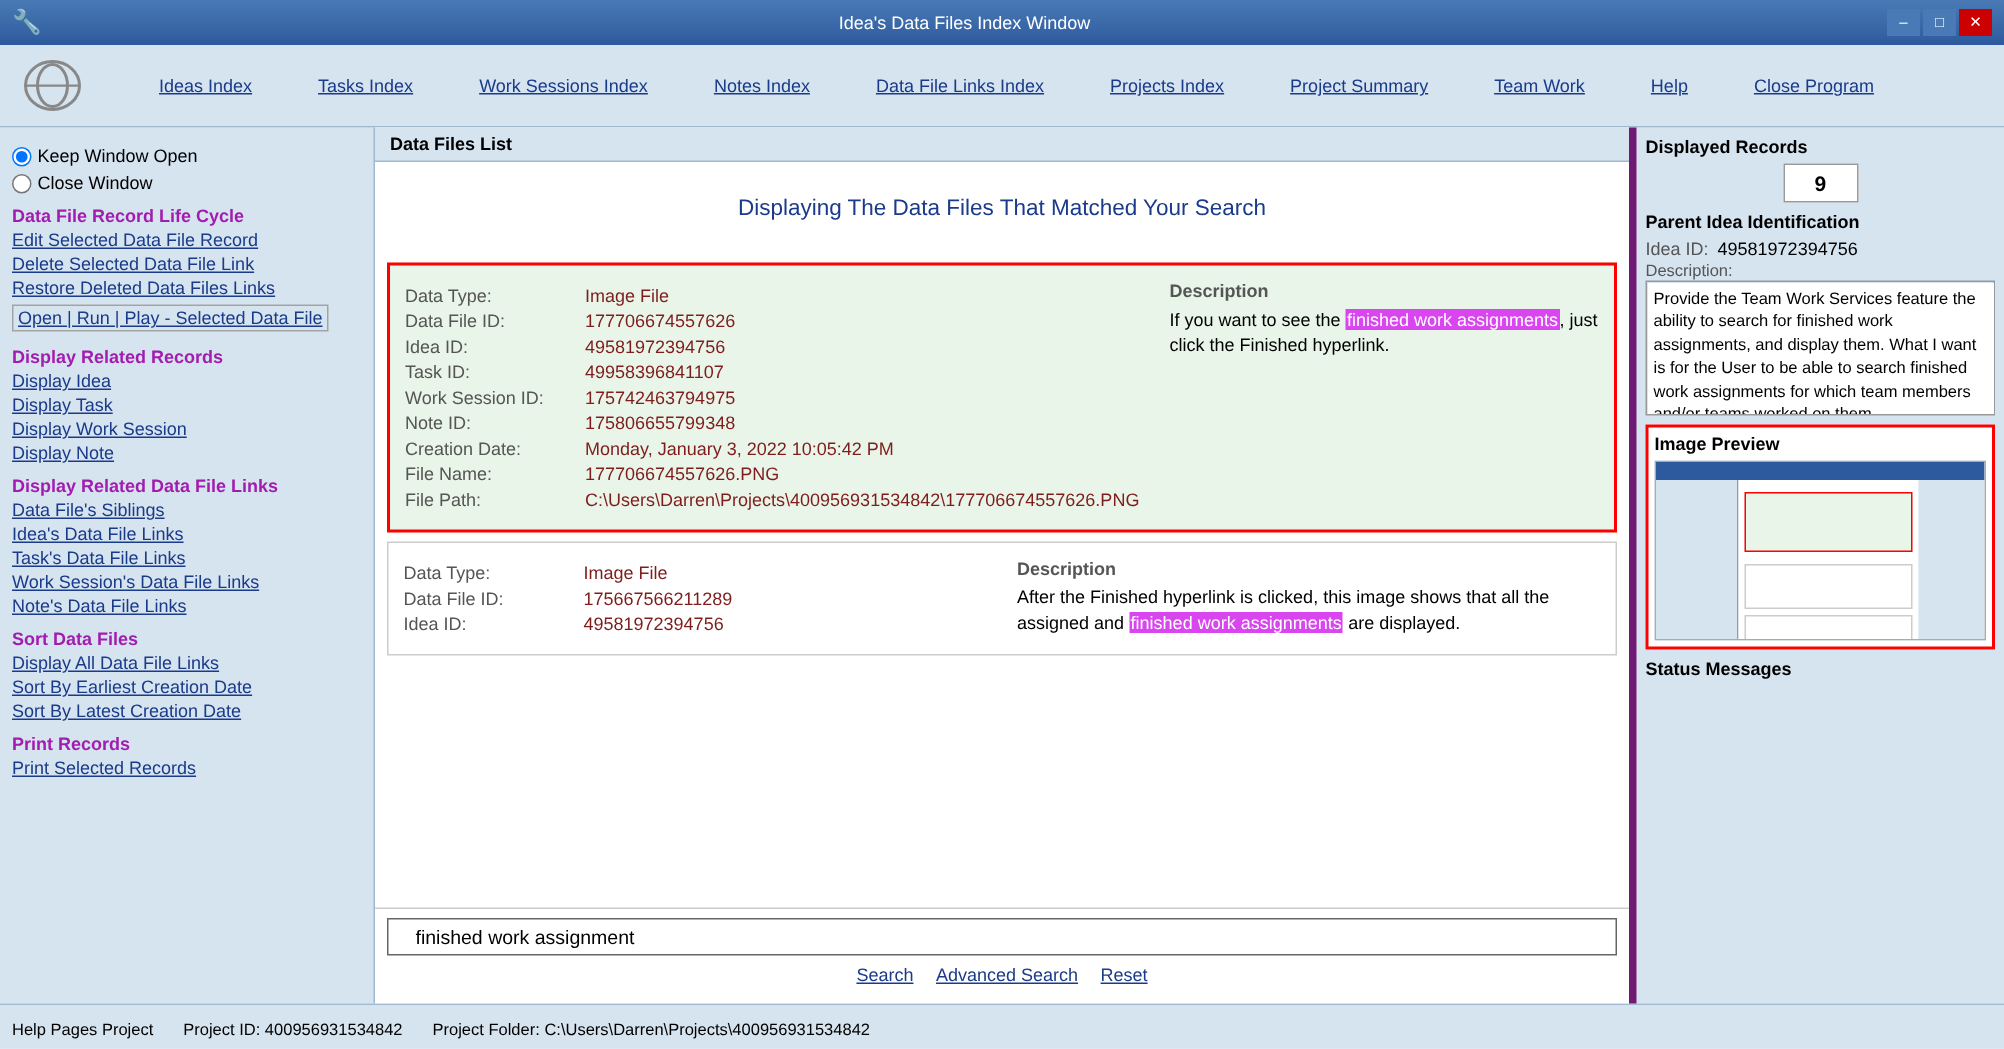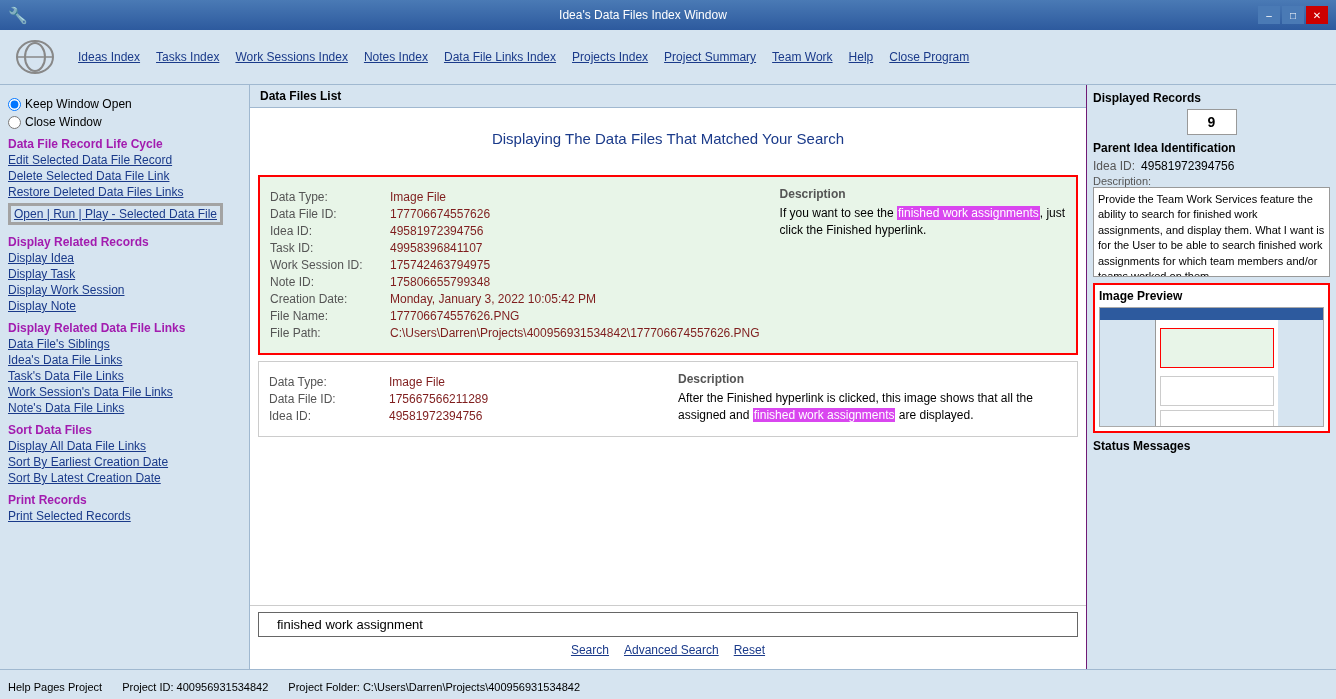--- a/index.html
+++ b/index.html
@@ -12,32 +12,32 @@
     .title-bar-controls { display: flex; gap: 2px; }
     .title-btn { width: 22px; height: 18px; border: none; cursor: pointer; font-size: 10px; display: flex; align-items: center; justify-content: center; }
     .title-btn-min { background: #4a7ab5; color: white; }
     .title-btn-max { background: #4a7ab5; color: white; }
     .title-btn-close { background: #cc0000; color: white; }
     
     
     .nav-bar { background: #d6e4f0; border-bottom: 1px solid #a0b8d0; display: flex; align-items: center; padding: 0 10px; height: 55px; }
     .nav-logo { width: 50px; height: 45px; display: flex; align-items: center; justify-content: center; margin-right: 10px; }
     .nav-links { display: flex; align-items: center; gap: 0; flex-wrap: wrap; }
-    .nav-link { color: #1a3a8a; text-decoration: underline; font-size: 12px; font-weight: normal; cursor: pointer; padding: 2px 8px; white-space: nowrap; }
+    .nav-link { color: #1a3a8a; text-decoration: underline; font-size: 12px; font-weight: normal; cursor: pointer; padding: 2px 8px; white-space: nowrap; margin-left: 28px; }
     
     
     .main-area { display: flex; height: calc(699px - 85px - 30px); }
     
     
     .sidebar { width: 250px; background: #d6e4f0; border-right: 1px solid #a0b8d0; padding: 8px; overflow-y: auto; flex-shrink: 0; }
     .sidebar-radio { display: flex; align-items: center; gap: 4px; margin: 4px 0; cursor: pointer; }
     .sidebar-radio input[type="radio"] { cursor: pointer; }
     .sidebar-section-title { font-weight: bold; color: #a21caf; margin-top: 8px; margin-bottom: 2px; font-size: 12px; }
     .sidebar-link { color: #1a3a8a; text-decoration: underline; cursor: pointer; display: block; margin: 2px 0; font-size: 12px; }
-    .sidebar-link-boxed { color: #1a3a8a; text-decoration: underline; cursor: pointer; display: block; margin: 2px 0; font-size: 12px; border: 3px solid #a3a3a3; padding: 1px 3px; display: inline-block; }
+    .sidebar-link-boxed { color: #1a3a8a; text-decoration: underline; cursor: pointer; display: block; margin: 2px 0; font-size: 12px; border: 1px solid #a3a3a3; padding: 1px 3px; display: inline-block; }
     
     
     .center-content { flex: 1; background: white; overflow-y: auto; padding: 0; display: flex; flex-direction: column; }
     .data-files-list-header { background: #d6e4f0; padding: 4px 10px; font-weight: bold; font-size: 12px; border-bottom: 1px solid #a0b8d0; }
     .search-title { text-align: center; padding: 22px; font-size: 15px; color: #1a3a8a; }
     
     
     .data-file-record { border: 2px solid red; margin: 6px 8px; background: #e8f5e8; padding: 10px; position: relative; }
     .data-file-record.selected { background: #e8f5e8; }
     .data-file-record-inner { display: flex; gap: 20px; }
@@ -53,21 +53,21 @@
     
     .data-file-record-normal { border: 1px solid #ccc; margin: 6px 8px; background: white; padding: 10px; }
     
     
     .search-bar { padding: 6px 8px; border-top: 1px solid #ccc; margin-top: auto; }
     .search-input { width: 100%; padding: 4px 18px; border: 1px solid #666; font-size: 13px; }
     .search-buttons { display: flex; justify-content: center; gap: 15px; padding: 6px; }
     .search-btn { background: none; border: none; color: #1a3a8a; text-decoration: underline; cursor: pointer; font-size: 12px; }
     
     
-    .right-panel { width: 250px; background: #d6e4f0; border-left: 1px solid #701a75; padding: 6px; flex-shrink: 0; display: flex; flex-direction: column; gap: 6px; }
+    .right-panel { width: 250px; background: #d6e4f0; border-left: 5px solid #701a75; padding: 6px; flex-shrink: 0; display: flex; flex-direction: column; gap: 6px; }
     .right-section { }
     .right-section-title { font-weight: bold; font-size: 12px; color: #000; margin-bottom: 4px; }
     .displayed-records-box { background: white; border: 1px solid #999; text-align: center; padding: 4px; font-size: 14px; font-weight: bold; width: 50px; margin: 0 auto; }
     .idea-id-row { display: flex; gap: 6px; font-size: 12px; }
     .idea-id-label { color: #555; }
     .idea-id-value { color: #000; }
     .description-box { background: white; border: 1px solid #999; padding: 4px; font-size: 11px; height: 90px; overflow-y: auto; line-height: 1.4; }
     .image-preview-section { border: 2px solid red; padding: 4px; background: white; }
     .image-preview-title { font-weight: bold; font-size: 12px; margin-bottom: 4px; }
     .image-preview-img { width: 100%; height: 120px; background: #e0e8f0; display: flex; align-items: center; justify-content: center; overflow: hidden; }

